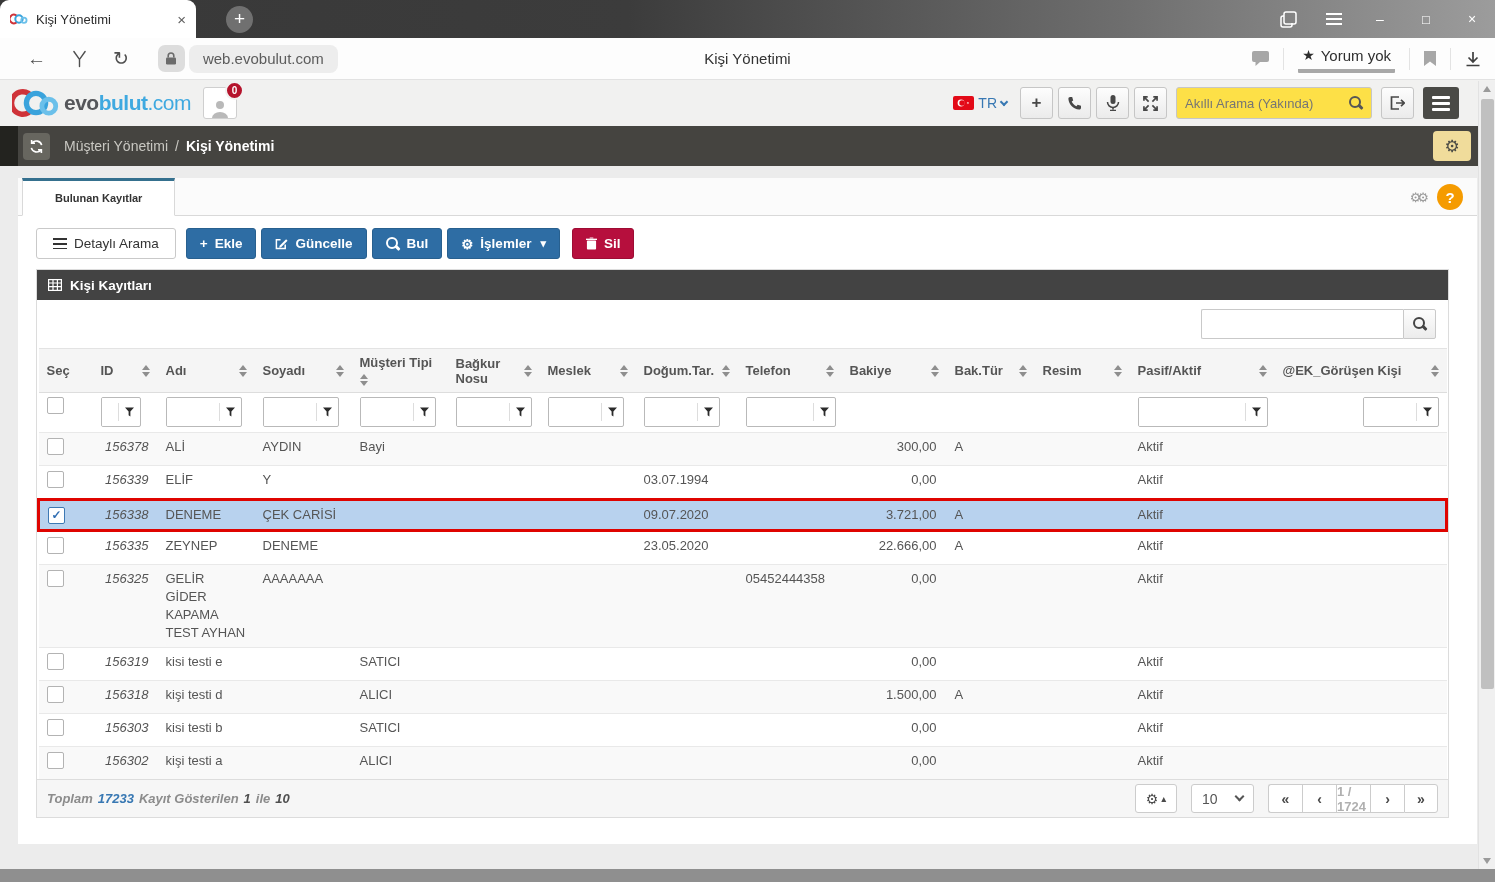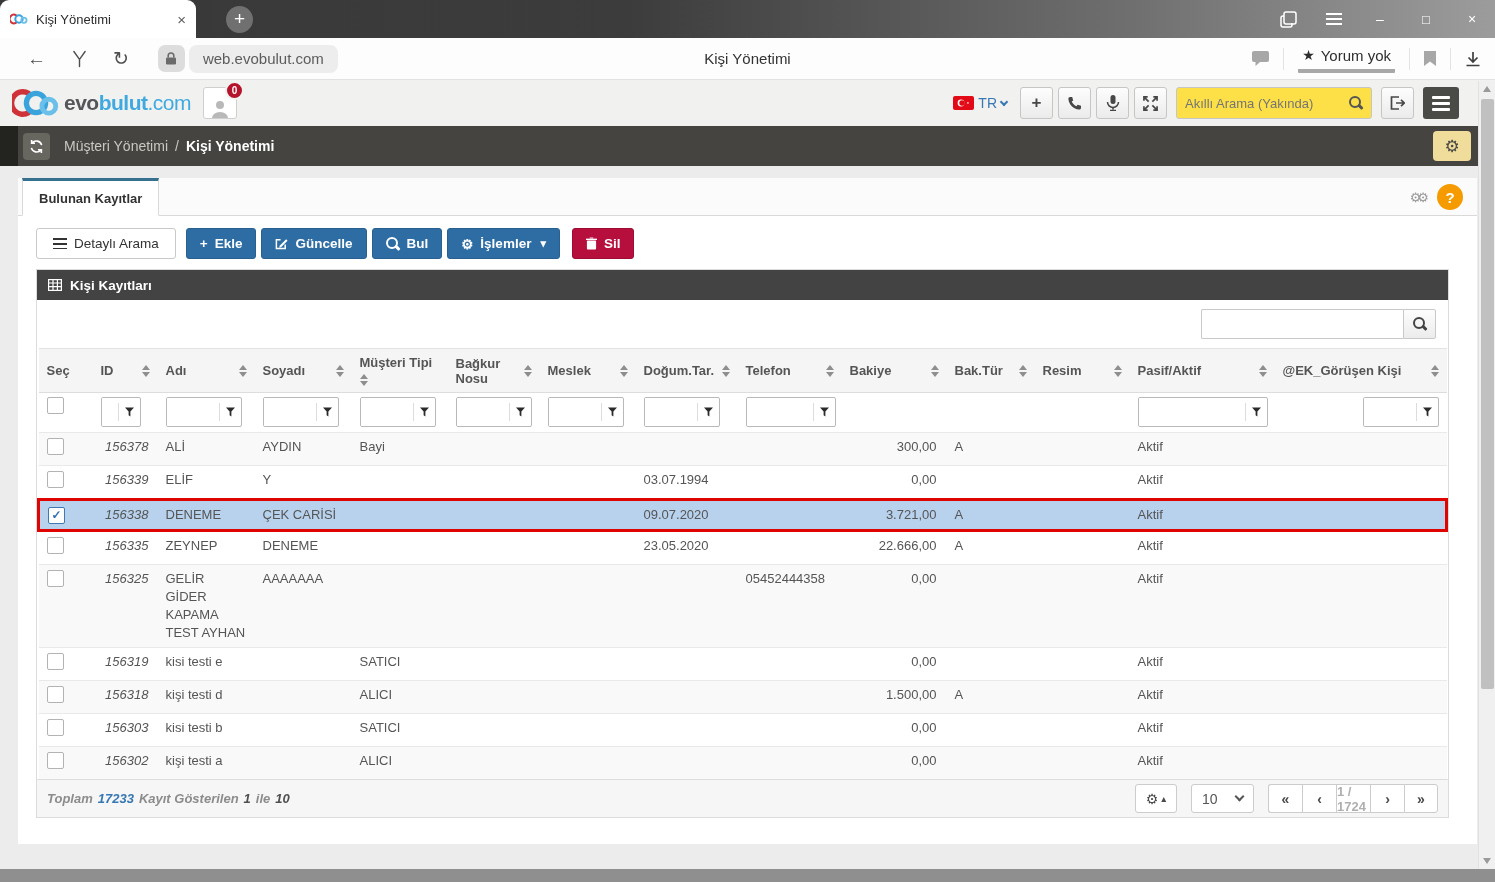--- a/index.html
+++ b/index.html
@@ -56,21 +56,21 @@
 .bc-edge { width:18px; height:100%; background:#23231f; }
 .bc-refresh { width:27px; height:27px; background:#67665f; border-radius:4px; display:flex; align-items:center; justify-content:center; margin-left:5px; }
 .crumbs { margin-left:14px; font-size:14px; color:#c9c8c2; display:flex; gap:7px; align-items:center; }
 .crumb-cur { color:#fff; font-weight:bold; }
 .bc-gear { margin-left:auto; margin-right:24px; width:38px; height:30px; background:#f0dc9b; border-radius:4px; color:#4b4b45; font-size:17px; display:flex; align-items:center; justify-content:center; }
 
 
 .content { background:#ececec; }
 .inner { margin:0 18px; }
 .tabs-header { margin-top:12px; background:#fbfbfb; border-bottom:1px solid #d9d9d9; height:38px; display:flex; align-items:flex-end; position:relative; }
-.apptab { margin-left:4px; height:38px; background:#fff; border:1px solid #d9d9d9; border-bottom:1px solid #fff; border-top:3px solid #35708e; padding:0 16px; display:flex; align-items:center; font-size:13px; font-weight:bold; color:#333; margin-bottom:-1px; }
+.apptab { margin-left:4px; height:38px; background:#fff; border:1px solid #d9d9d9; border-bottom:1px solid #fff; border-top:3px solid #35708e; padding:0 32px; display:flex; align-items:center; font-size:11px; font-weight:bold; color:#333; margin-bottom:-1px; }
 .th-icons { position:absolute; right:14px; top:0; height:38px; display:flex; align-items:center; gap:12px; }
 .gears { color:#9a9a9a; font-size:13px; letter-spacing:-4px; }
 .helpbtn { width:26px; height:26px; border-radius:50%; background:#f59b00; color:#fff; font-weight:bold; font-size:15px; display:flex; align-items:center; justify-content:center; }
 
 .tab-content { background:#fff; padding:12px 28px 26px 18px; }
 
 
 .btnrow { display:flex; align-items:center; }
 .btn { height:31px; border-radius:3px; font-size:13.5px; display:inline-flex; align-items:center; gap:7px; padding:0 13px; margin-right:5px; }
 .btn-default { background:#fff; border:1px solid #c9c9c9; color:#333; padding:0 16px; margin-right:10px; }

